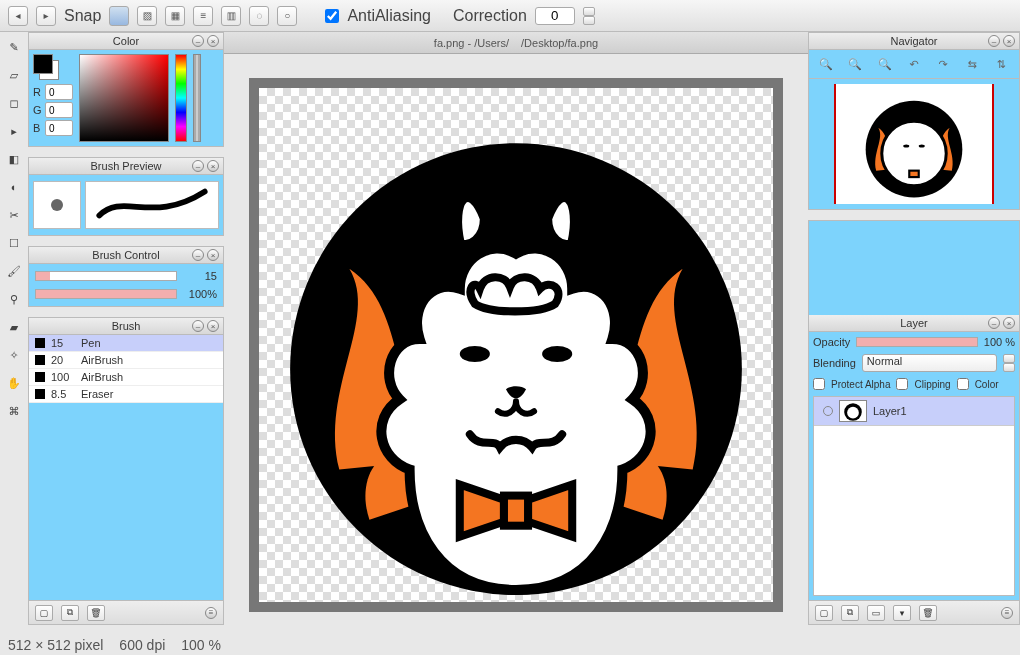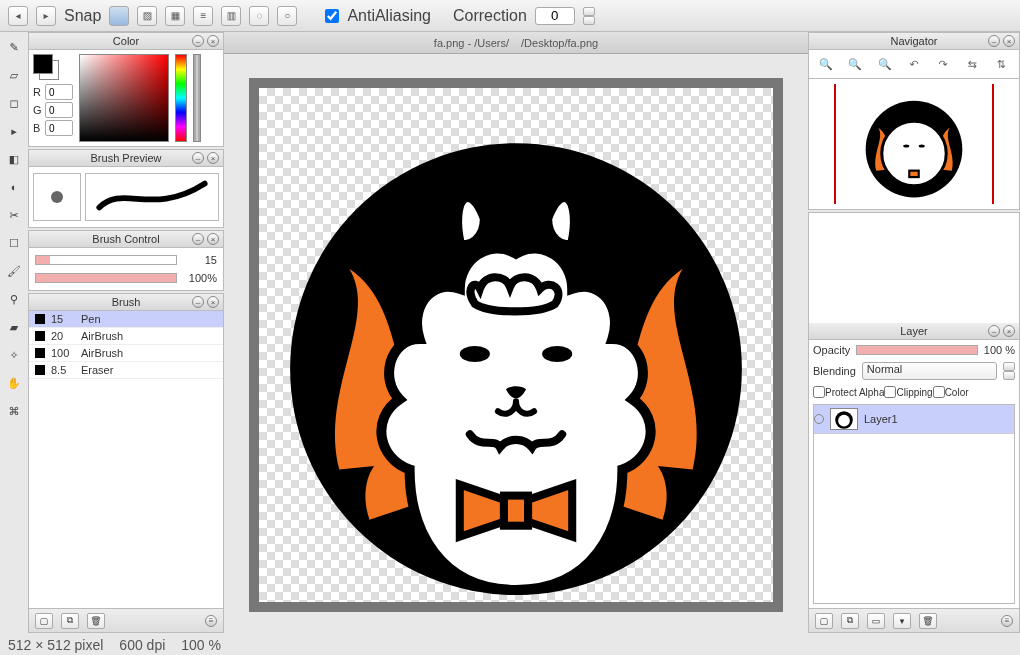--- a/index.html
+++ b/index.html
@@ -72,22 +72,22 @@
 
 .panel-col {
   width: 196px;
   display: flex; flex-direction: column;
   gap: 0px;
 }
 
 
 .panel {
   border: 1px solid #bbb;
-  background: #ffffff;
-  margin-bottom: 2px;
+  background: #7dd3fc;
+  margin-bottom: 10px;
 }
 .panel-header {
   display: flex; align-items: center;
   background: linear-gradient(#eee, #d8d8d8);
   border-bottom: 1px solid #bbb;
   padding: 2px 4px;
   font-size: 11px;
   justify-content: center;
   position: relative;
 }
@@ -270,29 +270,29 @@
 .layer-row .track {
   flex: 1; height: 10px; border: 1px solid #aaa; background: #fff; position: relative;
 }
 .layer-row .fill { position: absolute; left: 0; top: 0; bottom: 0; background: #f3aeae; }
 .blend-select {
   flex: 1; height: 18px;
   border: 1px solid #aaa; border-radius: 3px;
   background: linear-gradient(#fff,#eee);
   padding: 0 4px;
 }
-.layer-checks { display: flex; gap: 0; font-size: 10px; align-items: center; }
+.layer-checks { display: flex; gap: 6px; font-size: 10px; align-items: center; }
 .layer-checks input { width: 12px; height: 12px; }
 .layer-list {
   border: 1px solid #bbb; background: #fff;
   height: 200px;
 }
 .layer-item {
   display: flex; align-items: center; gap: 6px;
-  padding: 3px 0; border-bottom: 1px solid #ccc;
+  padding: 3px 9px; border-bottom: 1px solid #ccc;
   background: #c7cffa;
 }
 .layer-item .thumb {
   width: 28px; height: 22px; border: 1px solid #888;
   background: #fff;
 }
 
 
 .footer-row {
   display: flex; align-items: center; gap: 8px;

